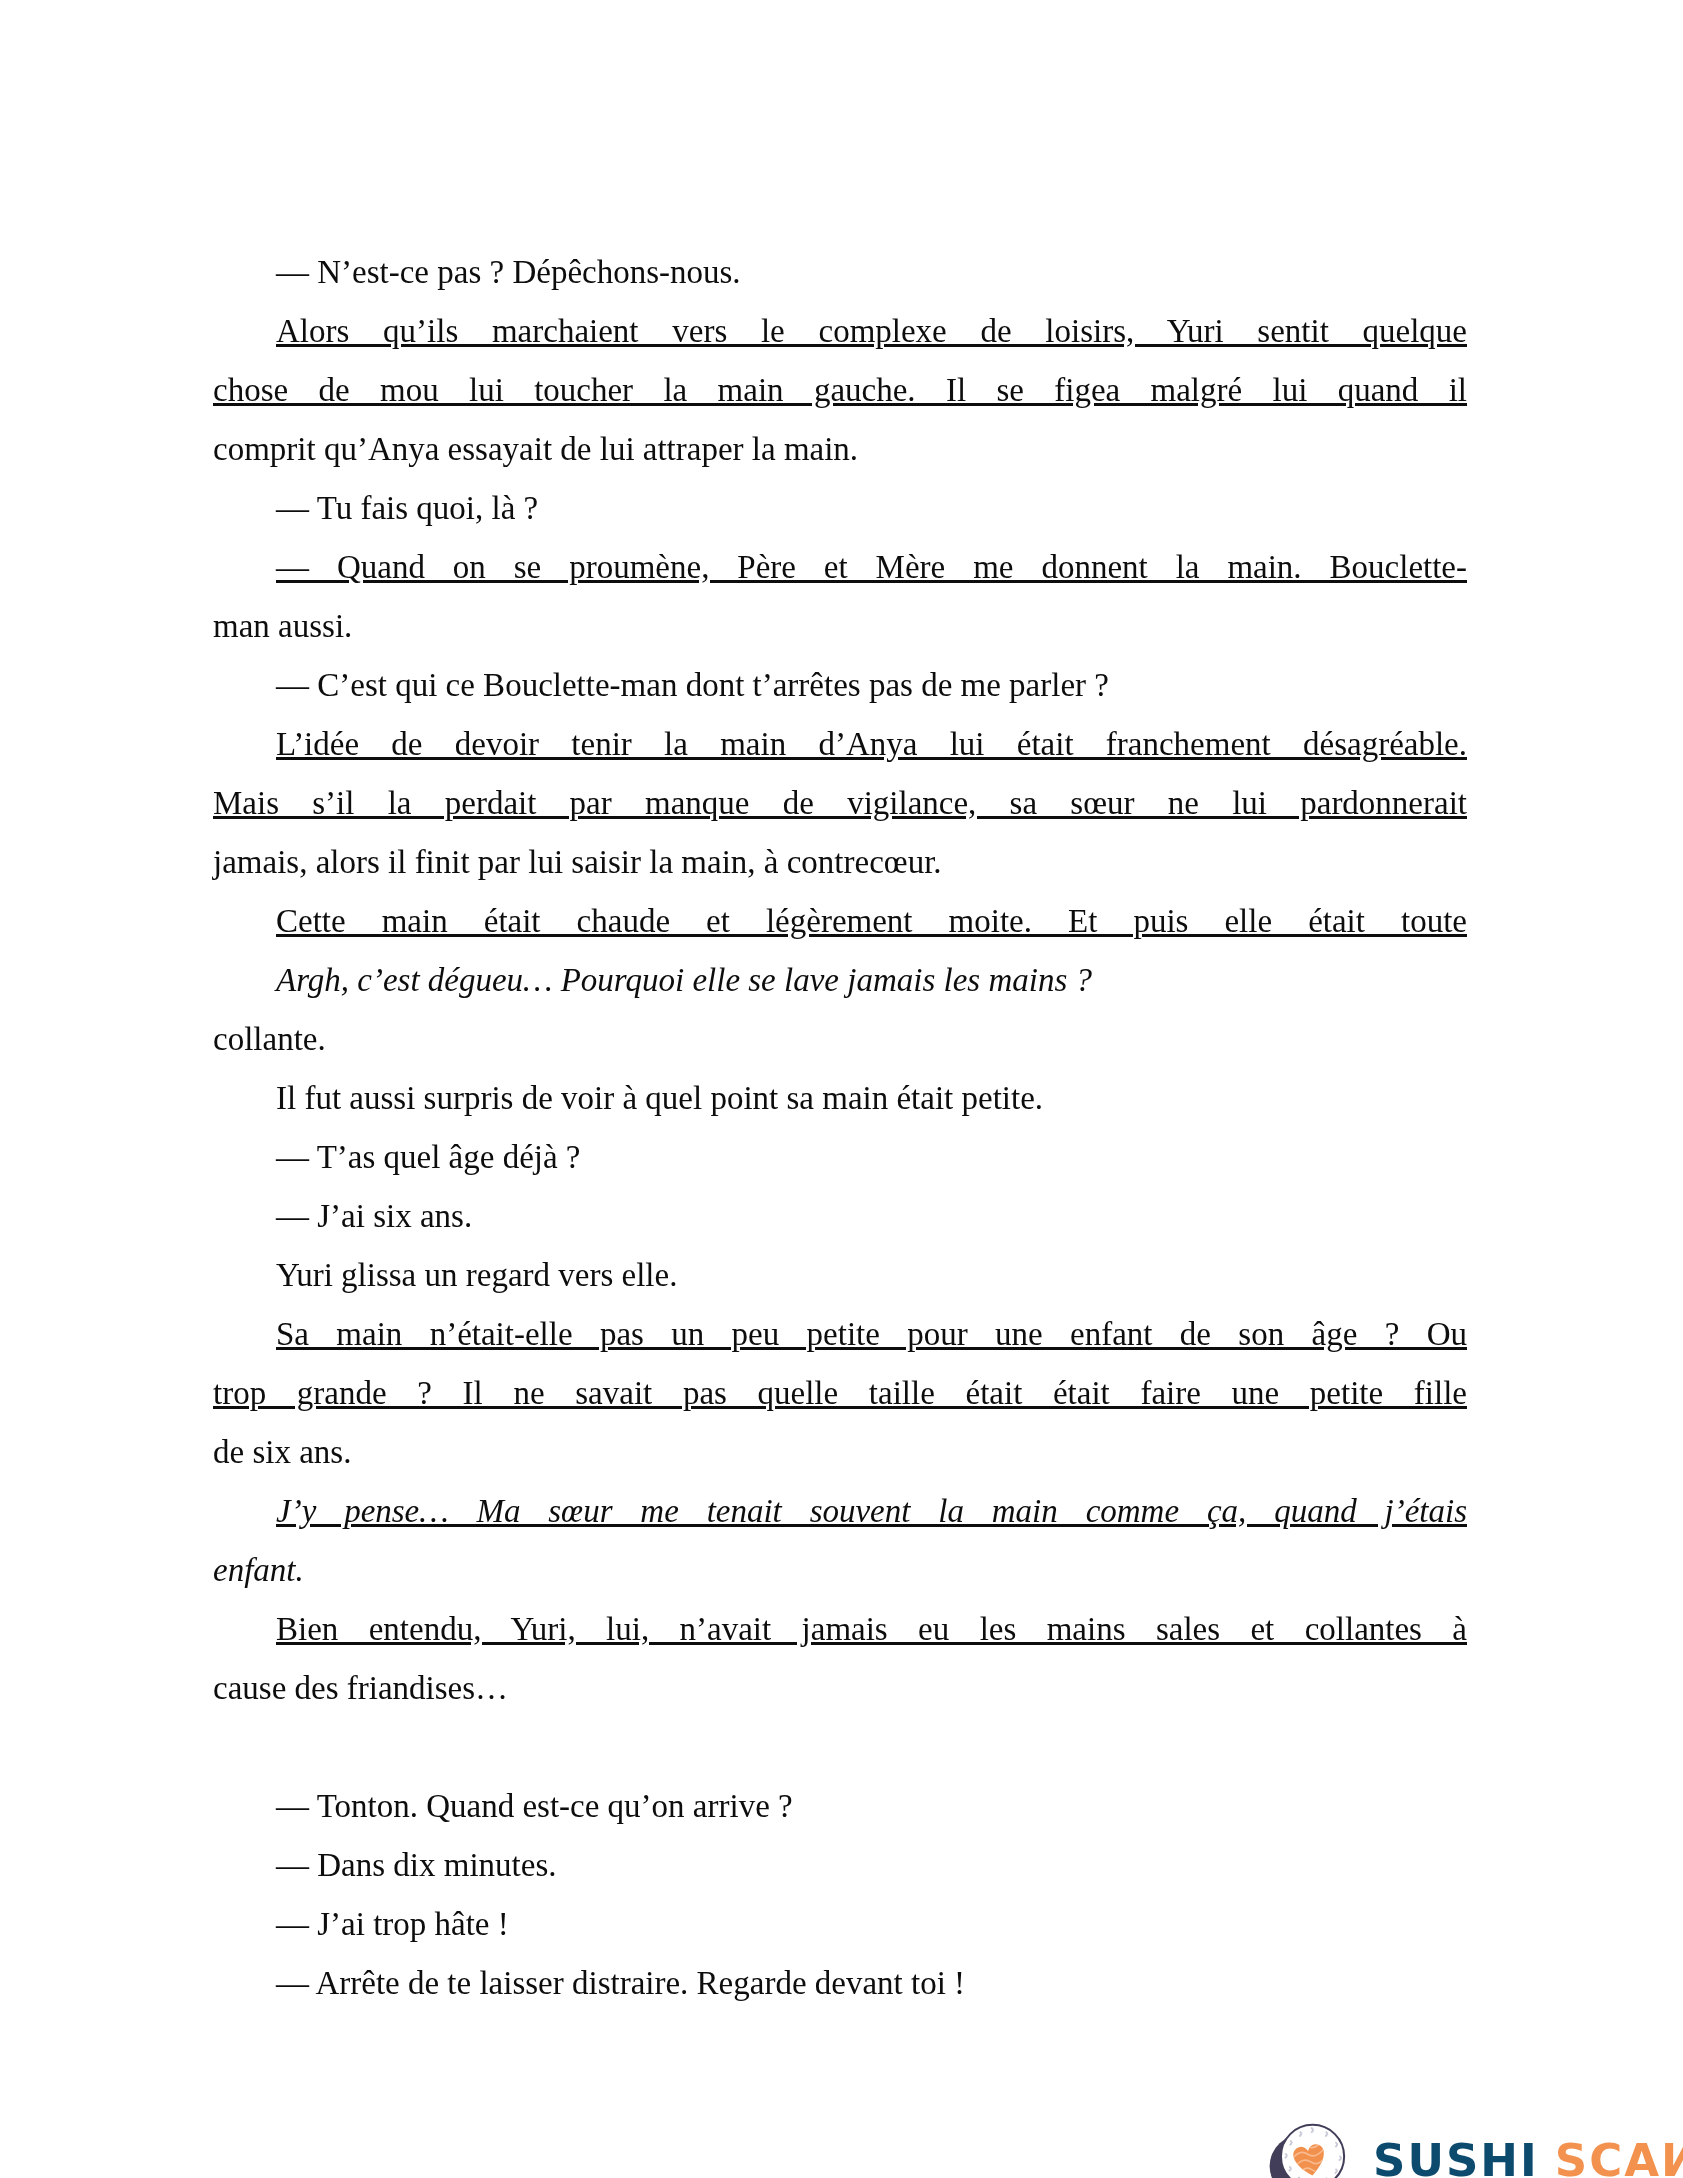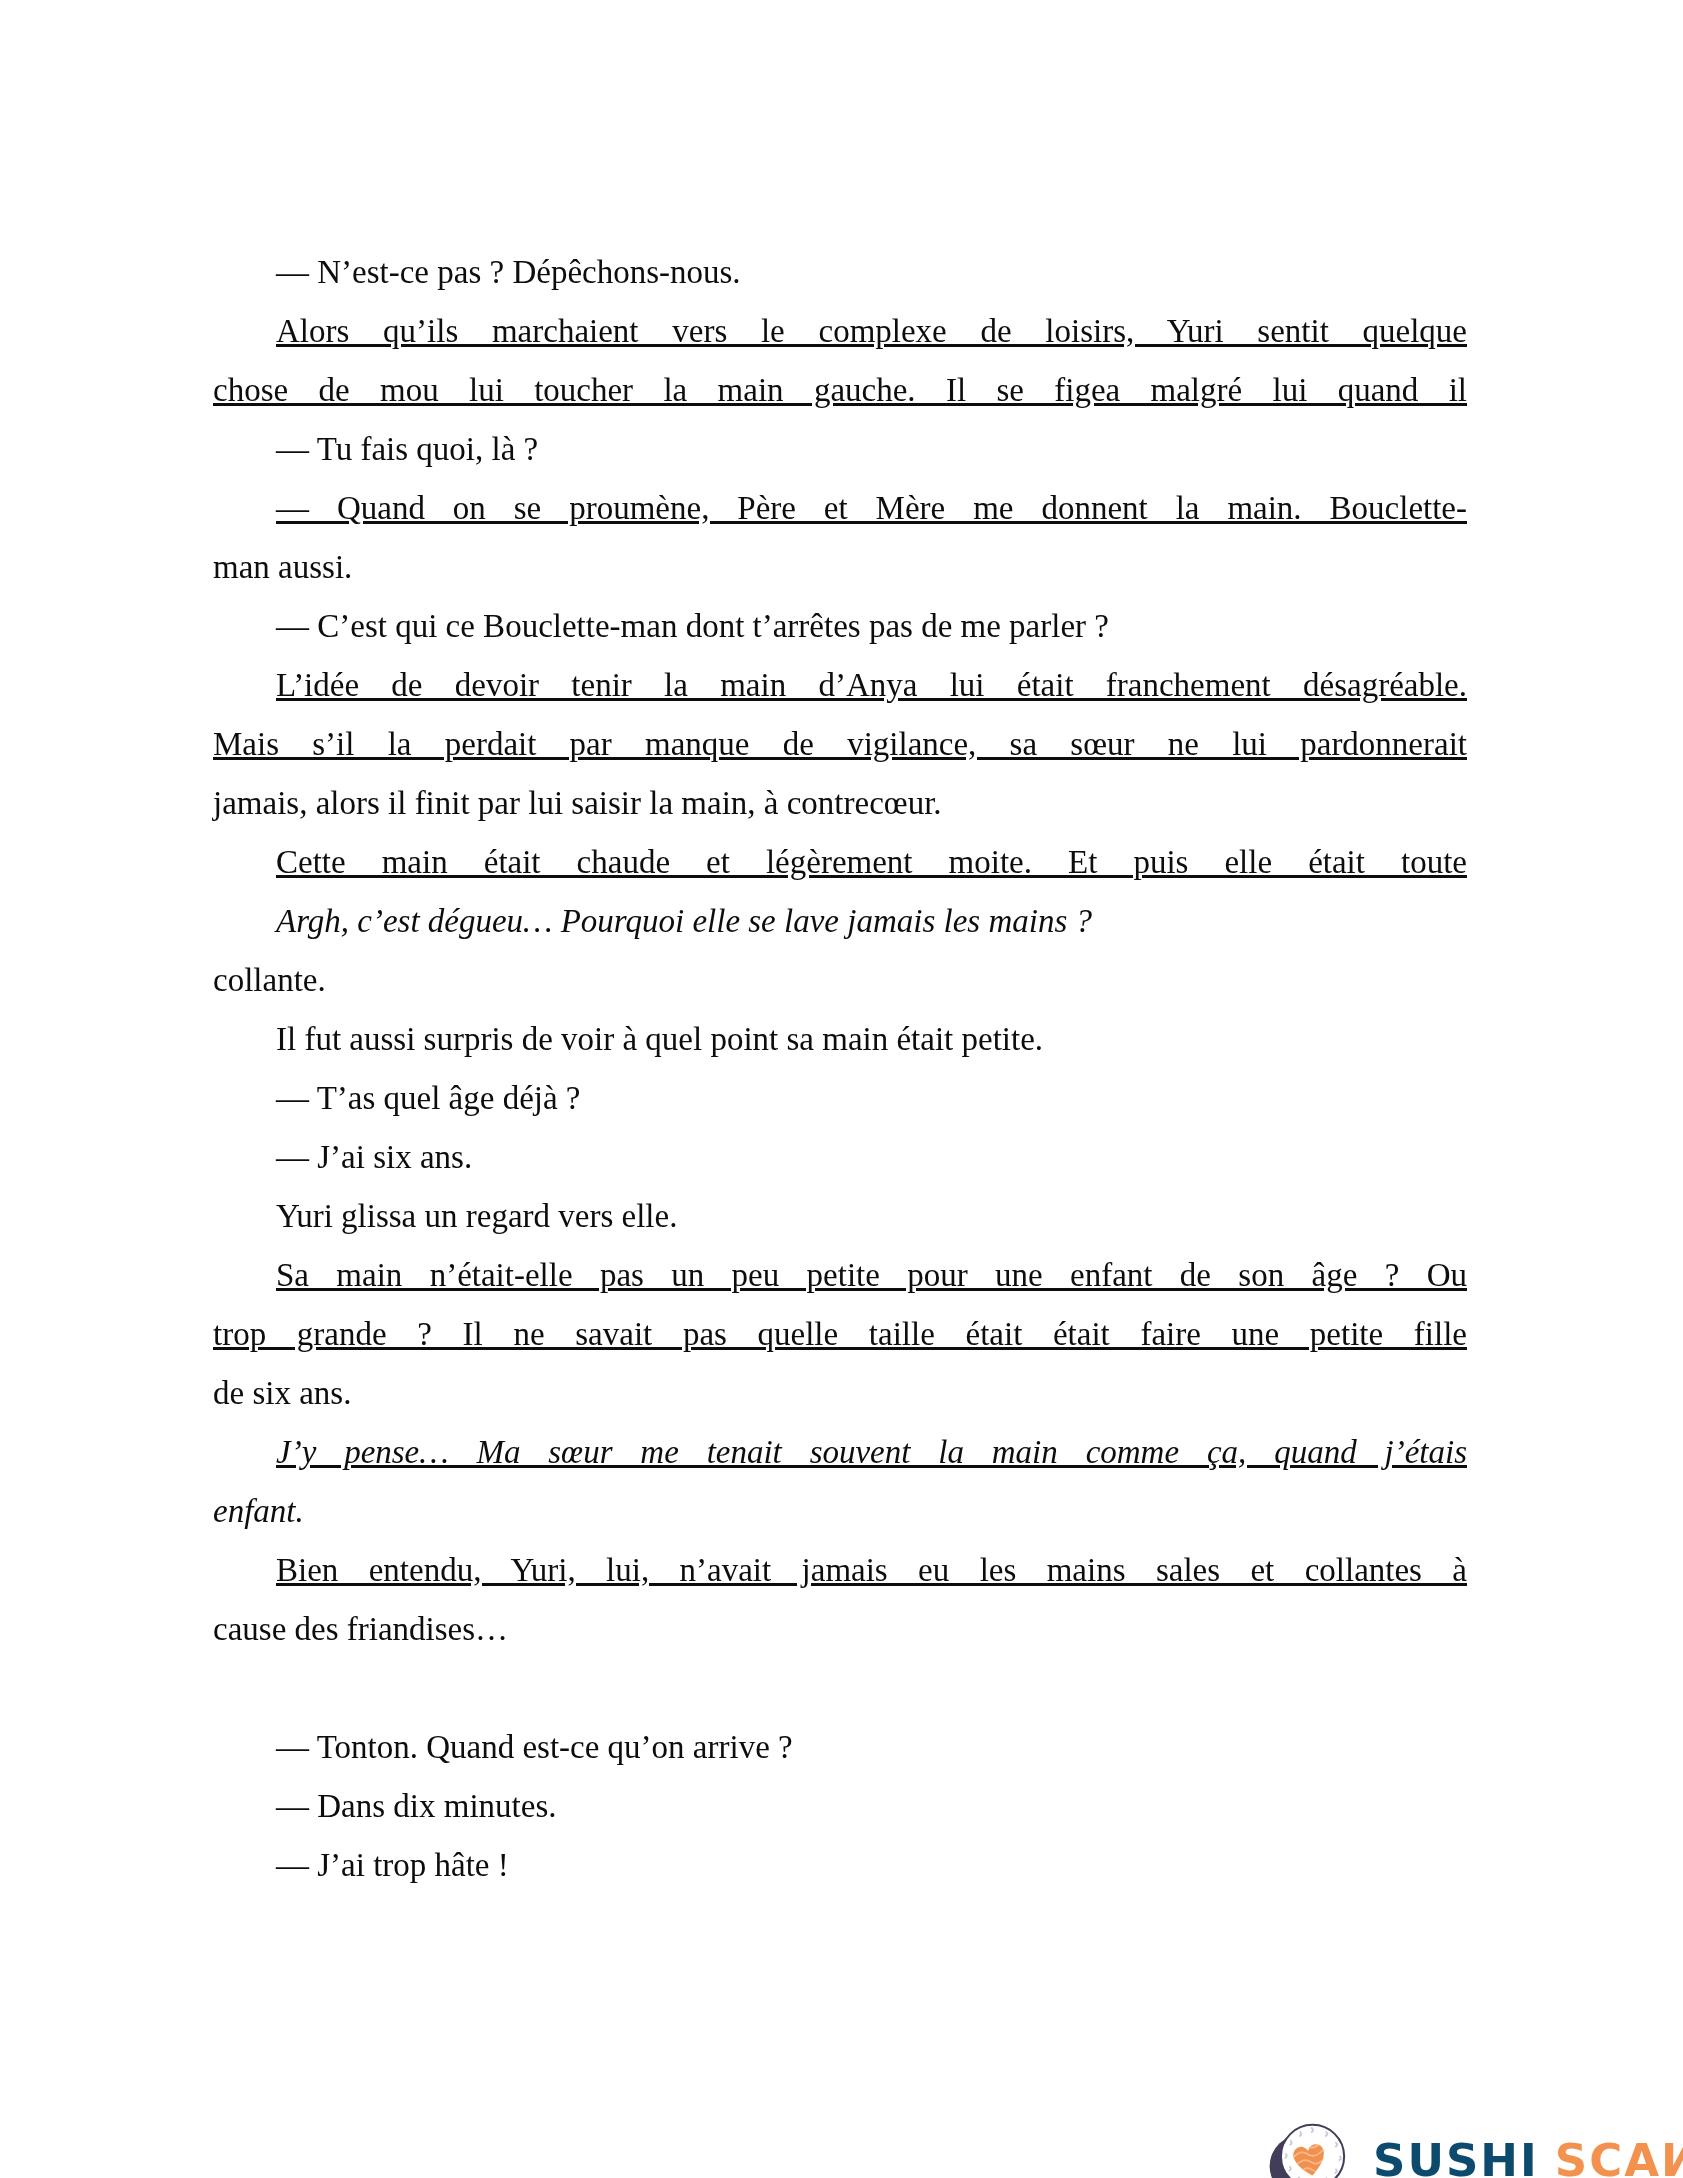--- a/index.html
+++ b/index.html
@@ -44,20 +44,21 @@
 </style>
 </head>
 <body>
 
 <div class="page">
 
   <div class="text-block">
       <div class="line first">— N’est-ce pas ? Dépêchons-nous.</div>
       <div class="line first just">Alors qu’ils marchaient vers le complexe de loisirs, Yuri sentit quelque</div>
       <div class="line just">chose de mou lui toucher la main gauche. Il se figea malgré lui quand il</div>
+      <div class="line">comprit qu’Anya essayait de lui attraper la main.</div>
       <div class="line first">— Tu fais quoi, là ?</div>
       <div class="line first just">— Quand on se proumène, Père et Mère me donnent la main. Bouclette-</div>
       <div class="line">man aussi.</div>
       <div class="line first">— C’est qui ce Bouclette-man dont t’arrêtes pas de me parler ?</div>
       <div class="line first just">L’idée de devoir tenir la main d’Anya lui était franchement désagréable.</div>
       <div class="line just">Mais s’il la perdait par manque de vigilance, sa sœur ne lui pardonnerait</div>
       <div class="line">jamais, alors il finit par lui saisir la main, à contrecœur.</div>
       <div class="line first just">Cette main était chaude et légèrement moite. Et puis elle était toute</div>
       <div class="line italic first">Argh, c’est dégueu… Pourquoi elle se lave jamais les mains ?</div>
       <div class="line">collante.</div>
@@ -69,20 +70,21 @@
       <div class="line just">trop grande ? Il ne savait pas quelle taille était était faire une petite fille</div>
       <div class="line">de six ans.</div>
       <div class="line italic first just">J’y pense… Ma sœur me tenait souvent la main comme ça, quand j’étais</div>
       <div class="line italic">enfant.</div>
       <div class="line first just">Bien entendu, Yuri, lui, n’avait jamais eu les mains sales et collantes à</div>
       <div class="line">cause des friandises…</div>
       <div class="line spacer"></div>
       <div class="line first">— Tonton. Quand est-ce qu’on arrive ?</div>
       <div class="line first">— Dans dix minutes.</div>
       <div class="line first">— J’ai trop hâte !</div>
+      <div class="line first">— Arrête de te laisser distraire. Regarde devant toi !</div>
     </div>
 
   <div class="logo">
     <span class="logo-icon">
       <svg viewBox="0 0 100 100" width="81" height="81">
         <defs>
           <clipPath id="heartClip">
             <path d="M51,69 C39,59 32,51 32,40.5 a9.8,9.8 0 0 1 19,-2.5 a9.8,9.8 0 0 1 19,2.5 C70,51 63,59 51,69 Z"></path>
           </clipPath>
         </defs>

